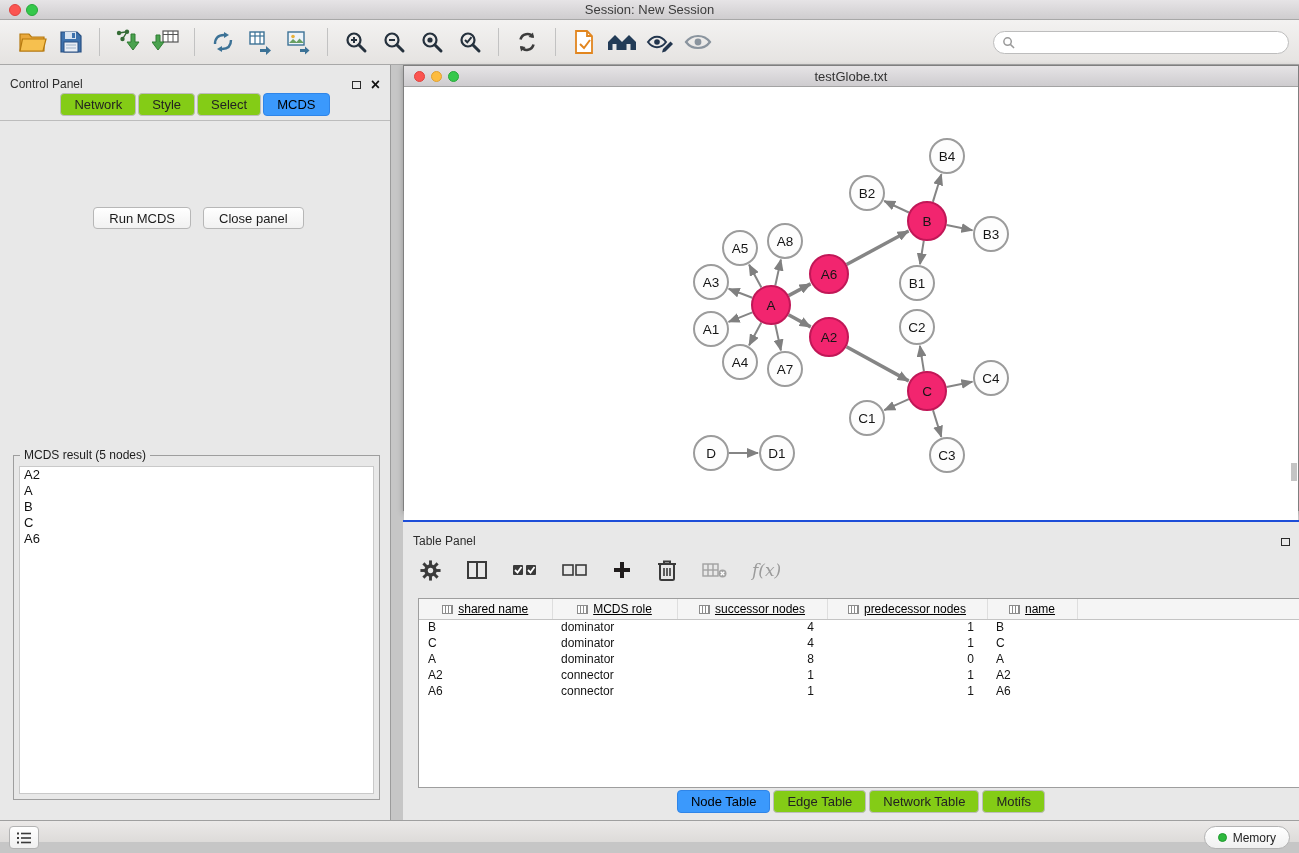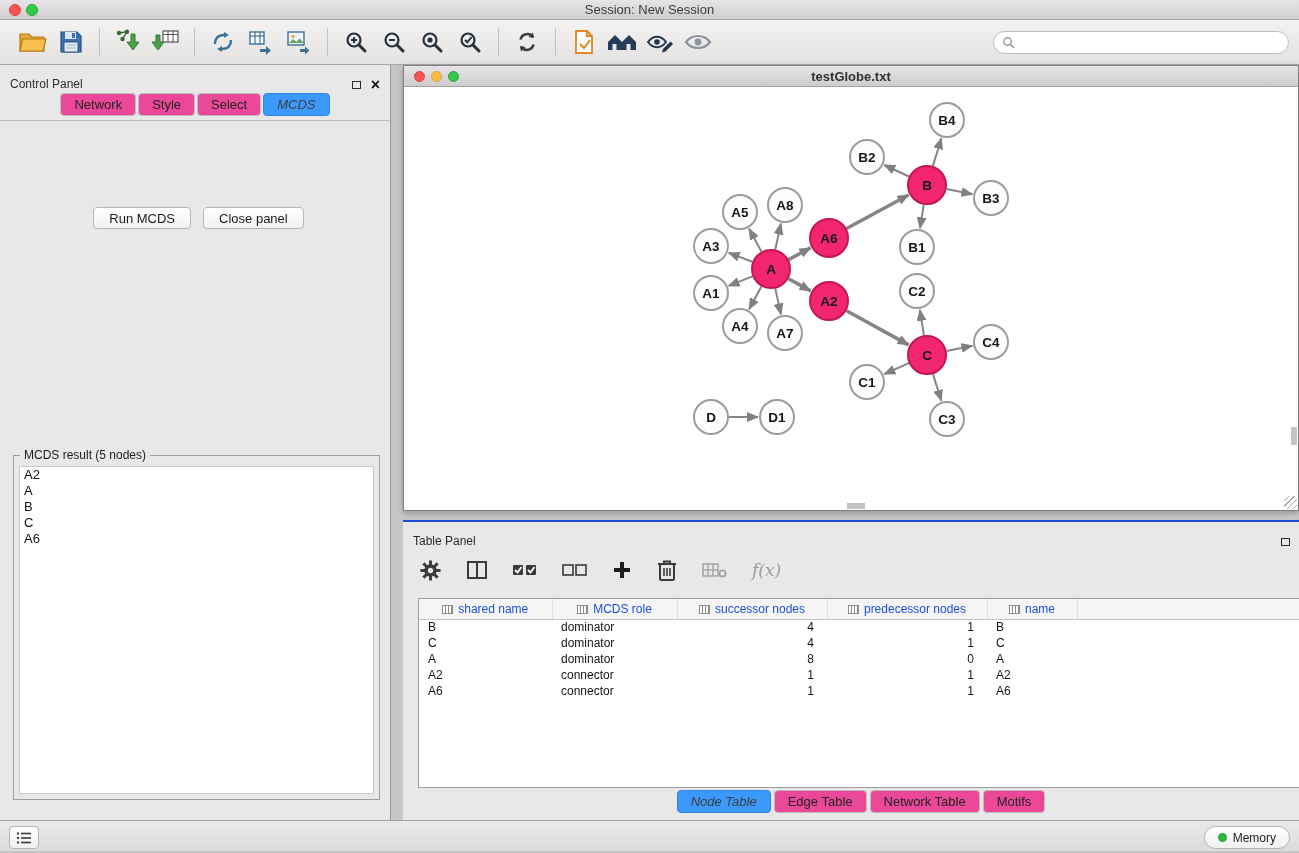--- a/index.html
+++ b/index.html
@@ -34,77 +34,77 @@
   .panel-head .p-title { font-size:12px; color:#2d2d2d; }
   .ph-icons { margin-left:auto; display:flex; align-items:center; gap:10px; }
   .float-ic { width:9px; height:8px; border:1.5px solid #2a2a2a; display:inline-block; }
   .close-ic { font-size:16px; font-weight:bold; color:#111; line-height:12px; }
 
   
   .control-panel { position:absolute; left:0; top:0; width:391px; height:755px;
     background:#e8e8e8; border-right:1px solid #9b9b9b; }
   .cp-tabs { position:absolute; left:0; top:28px; width:100%; display:flex; justify-content:center;
     gap:2px; padding-bottom:4px; border-bottom:1px solid #bcbcbc; }
-  .seg-tab { padding:3px 13px; font-size:13px; color:#222; background:#ec4899;
+  .seg-tab { padding:3px 13px; font-size:13px; color:#222; background:#84cc16;
     border:1px solid #bdbdbd; border-radius:4px; cursor:default; }
-  .seg-tab.active { background:#3b99fc; border-color:#2f85e8; color:#404040;font-style:italic; }
+  .seg-tab.active { background:#3b99fc; border-color:#2f85e8; color:#000000; }
   .opt-label { position:absolute; left:0; top:72px; width:100%; text-align:center; font-size:13px; color:#1d1d1d; }
   .combo { position:absolute; left:42px; top:91px; width:313px; height:24px; background:#fff;
     border:1px solid #adadad; border-radius:4px; display:flex; align-items:center; }
   .combo-text { flex:1; font-size:13px; padding-left:8px; color:#111; white-space:nowrap; overflow:hidden; }
   .combo-btn { width:20px; height:100%; background:linear-gradient(#6caefc,#2e7bf6);
     border-radius:0 3px 3px 0; display:flex; align-items:center; justify-content:center; }
   .cp-buttons { position:absolute; left:0; top:142px; width:100%; display:flex; justify-content:center; gap:12px;padding-left:7px; }
   .cp-buttons button { height:22px; padding:0 15px; font-size:13px; color:#1b1b1b;
     font-family:"Liberation Sans",sans-serif; background:linear-gradient(#ffffff,#f1f1f1);
     border:1px solid #b7b7b7; border-radius:4px; }
   .result-box { position:absolute; left:13px; top:390px; right:10px; height:345px; border:1px solid #9e9e9e;text-decoration:underline; }
   .rb-title { position:absolute; top:-8px; left:6px; background:#e8e8e8; padding:0 4px; font-size:12px; color:#1c1c1c; }
   .result-list { position:absolute; left:5px; right:5px; top:10px; bottom:5px;
     background:#fff; border:1px solid #c9c9c9; overflow:hidden; }
   .result-item { font-size:13px; line-height:16px; padding:0 4px; color:#111; }
 
   
   .net-window { position:absolute; left:403px; top:0px; width:896px; height:446px;
-    border:1px solid #7f7f7f; background:#fff; box-shadow:0 2px 6px rgba(0,0,0,.25);font-weight:bold; }
+    border:1px solid #7f7f7f; background:#fff; box-shadow:0 2px 6px rgba(0,0,0,.25); }
   .net-titlebar { position:relative; height:21px; background:linear-gradient(#e6e4e6,#cecccf);
     border-bottom:1px solid #a3a3a3; }
   .net-titlebar .title { text-align:center; font-size:13px; color:#333; line-height:21px; }
   .net-traffic { position:absolute; left:10px; top:5px; display:flex; gap:6px; }
   .net-traffic .tl { width:11px; height:11px; }
-  .net-body { position:relative; width:100%; height:423px; background:#fff; overflow:hidden; }
+  .net-body { position:relative; width:100%; height:423px; background:#fff; overflow:hidden;margin-top:36px; }
   .net-body svg { display:block; }
   .node-label { font-family:"Liberation Sans",sans-serif; font-size:13.5px; fill:#161616; }
   .scroll-mark-v { position:absolute; right:1px; top:340px; width:6px; height:18px; background:#c4c4c4; }
   .scroll-mark-h { position:absolute; bottom:1px; left:443px; width:18px; height:6px; background:#c4c4c4; }
   .resize-grip { position:absolute; right:1px; bottom:1px; width:13px; height:13px;
     background:repeating-linear-gradient(135deg, transparent 0 3px, #a9a9a9 3px 4px); }
 
   
   .table-panel { position:absolute; left:403px; top:455px; width:916px; height:300px; background:#e8e8e8; border-top:2px solid #1d4ed8; }
   .tp-toolbar { position:absolute; left:16px; top:28px; height:40px; display:flex; align-items:center; gap:24px; }
   .tp-btn { height:30px; display:flex; align-items:center; justify-content:center; }
   .fx-label { font-family:"DejaVu Serif",serif; font-style:italic; font-size:17px; color:#9b9b9b; }
   .table-wrap { position:absolute; left:15px; right:8px; top:76px; height:190px;
     background:#fff; border:1px solid #9e9e9e; overflow:hidden; }
   table.data { border-collapse:collapse; width:100%; table-layout:fixed; }
   table.data thead th { height:20px; background:#f5f5f5; border-bottom:1px solid #c4c4c4;
-    border-right:1px solid #dedede; font-size:12px; font-weight:normal; color:#1d4ed8; text-align:center; }
+    border-right:1px solid #dedede; font-size:12px; font-weight:normal; color:#000000; text-align:center;text-decoration:underline; }
   table.data th:nth-child(1){ width:133px; } table.data th:nth-child(2){ width:125px; }
   table.data th:nth-child(3){ width:150px; } table.data th:nth-child(4){ width:160px; }
   table.data th:nth-child(5){ width:90px; }  table.data th.th-fill{ border-right:none; }
   .th-ic { display:inline-block; width:11px; height:9px; margin-right:5px; vertical-align:-1px;
     border:1px solid #8c8c8c; background:repeating-linear-gradient(90deg, #fff 0 2px, #8c8c8c 2px 3px); }
   table.data tbody td { height:16px; font-size:12px; color:#141414; white-space:nowrap; overflow:hidden; }
   table.data tbody td.txt { text-align:left; padding-left:9px; }
   table.data tbody td.num { text-align:right; padding-right:13px; }
   .table-tabs { position:absolute; left:0; top:268px; width:100%; display:flex; justify-content:center; gap:3px; }
 
   
-  .statusbar { position:absolute; left:0; top:820px; width:100%; height:31px;
+  .statusbar { position:absolute; left:0; top:820px; width:100%; height:22px;
     background:linear-gradient(#ebe9e8,#dddbd9); border-top:1px solid #9f9f9f; }
   .list-btn { position:absolute; left:9px; top:5px; width:30px; height:23px;
     background:linear-gradient(#fff,#f0f0f0); border:1px solid #b3b3b3; border-radius:4px;
     display:flex; align-items:center; justify-content:center; }
   .memory-btn { position:absolute; right:9px; top:5px; height:23px; padding:0 13px;
     background:linear-gradient(#fff,#f0f0f0); border:1px solid #b3b3b3; border-radius:12px;
     display:flex; align-items:center; gap:6px; font-size:12px; color:#1e1e1e; font-family:"Liberation Sans",sans-serif; }
   .memory-dot { width:9px; height:9px; border-radius:50%; background:#2db83d; border:1px solid #1f9a2f; }
 </style>
 </head>

